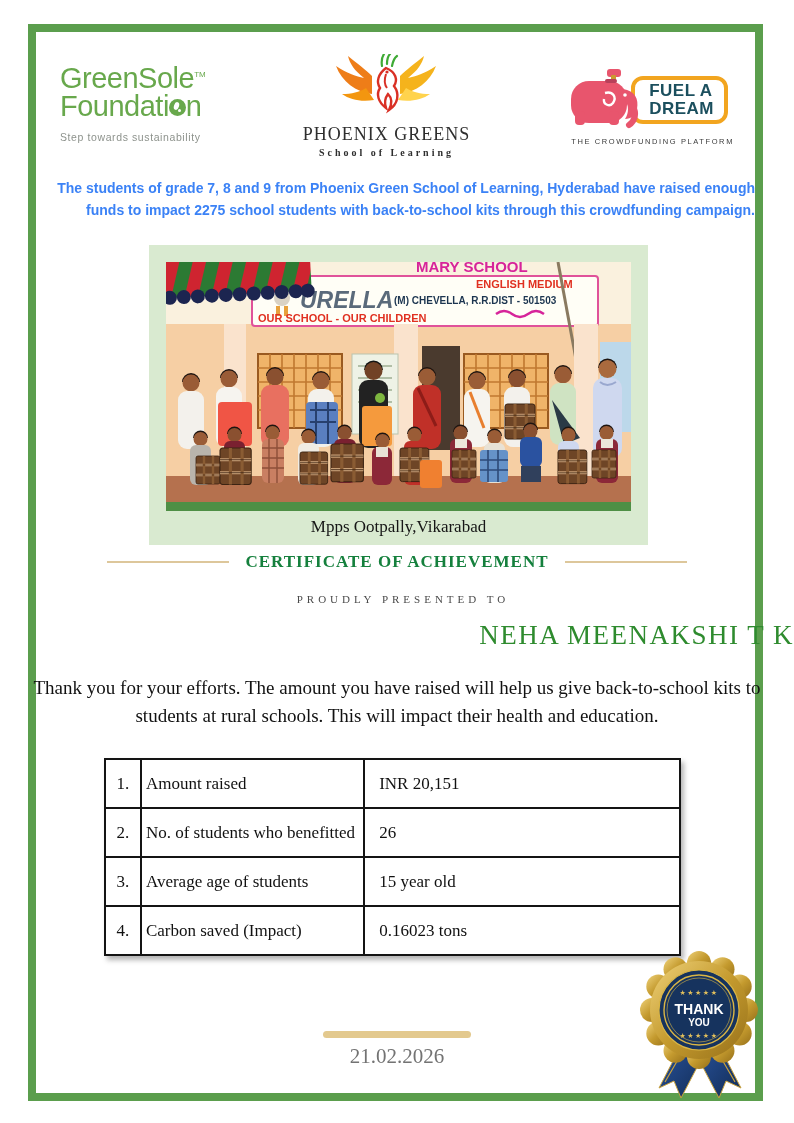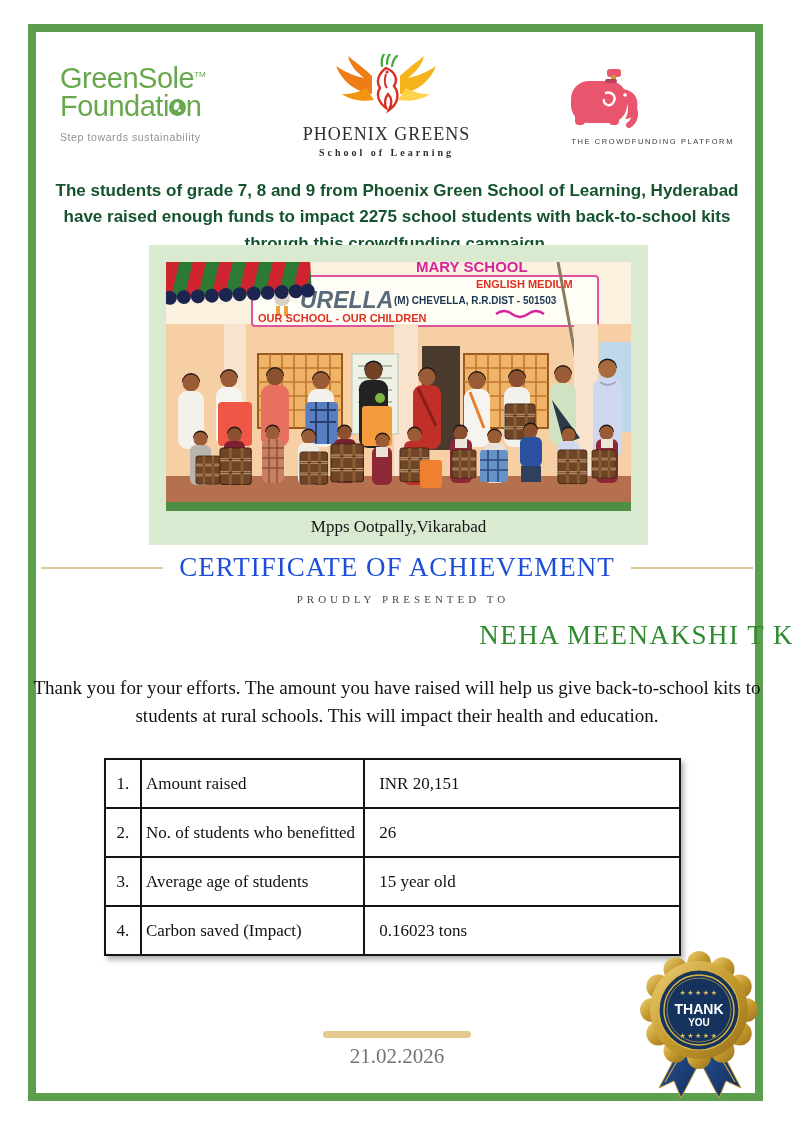--- a/index.html
+++ b/index.html
@@ -36,37 +36,37 @@
   .fad-logo { text-align:center; }
   .fad-row { display:flex; align-items:center; }
   .fad-box { border:4px solid #f2a51f; border-radius:12px; padding:2px 10px 2px 14px;
              margin-left:-14px; }
   .fad-title { font-family:"Liberation Sans", sans-serif; font-weight:bold; font-size:17px;
                color:#1b4f5e; line-height:18px; letter-spacing:0.5px; text-align:left; }
   .fad-tagline { font-family:"Liberation Sans", sans-serif; font-size:7.5px; letter-spacing:1.6px;
                  color:#3a3a3a; margin-top:4px; text-align:left; padding-left:4px; }
 
   
-  .intro { position:absolute; left:39px; top:178px; width:716px; text-align:center;
-           font-family:"Liberation Sans", sans-serif; font-weight:bold; font-size:17px;
-           line-height:1.55; color:#14532d; }
+  .intro { position:absolute; left:39px; top:178px; width:716px; text-align:right;
+           font-family:"Liberation Sans", sans-serif; font-weight:bold; font-size:14px;
+           line-height:1.55; color:#3b82f6; }
 
   
   .photo-card { position:absolute; left:149px; top:245px; width:499px; height:300px;
                 background:#d9ead0; }
   .photo { position:absolute; left:17px; top:17px; width:465px; height:249px; overflow:hidden; }
   .photo-caption { position:absolute; left:0; right:0; top:272px; text-align:center;
                    font-size:17px; color:#161616; }
 
   
   .cert-heading { position:absolute; left:0; right:0; top:552px; display:flex;
                   align-items:center; justify-content:center; gap:16px; }
   .cert-heading .rule { width:122px; height:2px; background:#ddc79b; }
-  .cert-heading .txt { font-size:27px; letter-spacing:1px; color:#1d4ed8;
-                       font-family:"Liberation Serif", serif; }
+  .cert-heading .txt { font-size:17px; letter-spacing:1px; color:#15803d;
+                       font-family:"Liberation Serif", serif;font-weight:bold; }
   .presented { position:absolute; left:0; right:0; top:593px; text-align:center;
                font-family:Liberation Serif, serif; font-size:11px;
                letter-spacing:4px; color:#4a4a4a;margin-left:12px; }
   .recipient { position:absolute; left:0; right:0; top:620px; text-align:right;
                font-size:27px; letter-spacing:1.5px; color:#2e8b2e; }
   .message { position:absolute; left:25px; top:674px; width:744px; text-align:center;
              font-size:19px; line-height:1.45; color:#111; }
 
   
   .stats { position:absolute; left:104px; top:758px; width:577px; border-collapse:collapse;
@@ -129,20 +129,24 @@
           <rect x="42" y="44" width="10" height="14" rx="4" fill="#e8556d"></rect>
 
           <path d="M56,22 C68,24 72,32 70,42 C69,48 64,52 58,52 C62,46 62,38 58,34 Z" fill="#e8556d"></path>
           <path d="M66,40 C70,46 68,54 62,58" stroke="#e8556d" stroke-width="6" fill="none" stroke-linecap="round"></path>
 
           <path d="M38,26 C46,24 50,30 46,36 C43,40 36,38 37,32" stroke="#ffffff" stroke-width="2.4" fill="none"></path>
           <circle cx="58" cy="28" r="1.8" fill="#ffffff"></circle>
 
           <rect x="38" y="12" width="12" height="4" rx="2" fill="#b8405a"></rect>
         </svg>
+        <div class="fad-box">
+          <div class="fad-title">FUEL A</div>
+          <div class="fad-title">DREAM</div>
+        </div>
       </div>
       <div class="fad-tagline">THE CROWDFUNDING PLATFORM</div>
     </div>
   </div>
 
   <div class="intro">The students of grade 7, 8 and 9 from Phoenix Green School of Learning, Hyderabad have raised enough funds to impact 2275 school students with back-to-school kits through this crowdfunding campaign.</div>
 
   <div class="photo-card">
     <div class="photo">
       <svg width="465" height="249" viewBox="0 0 465 249">

